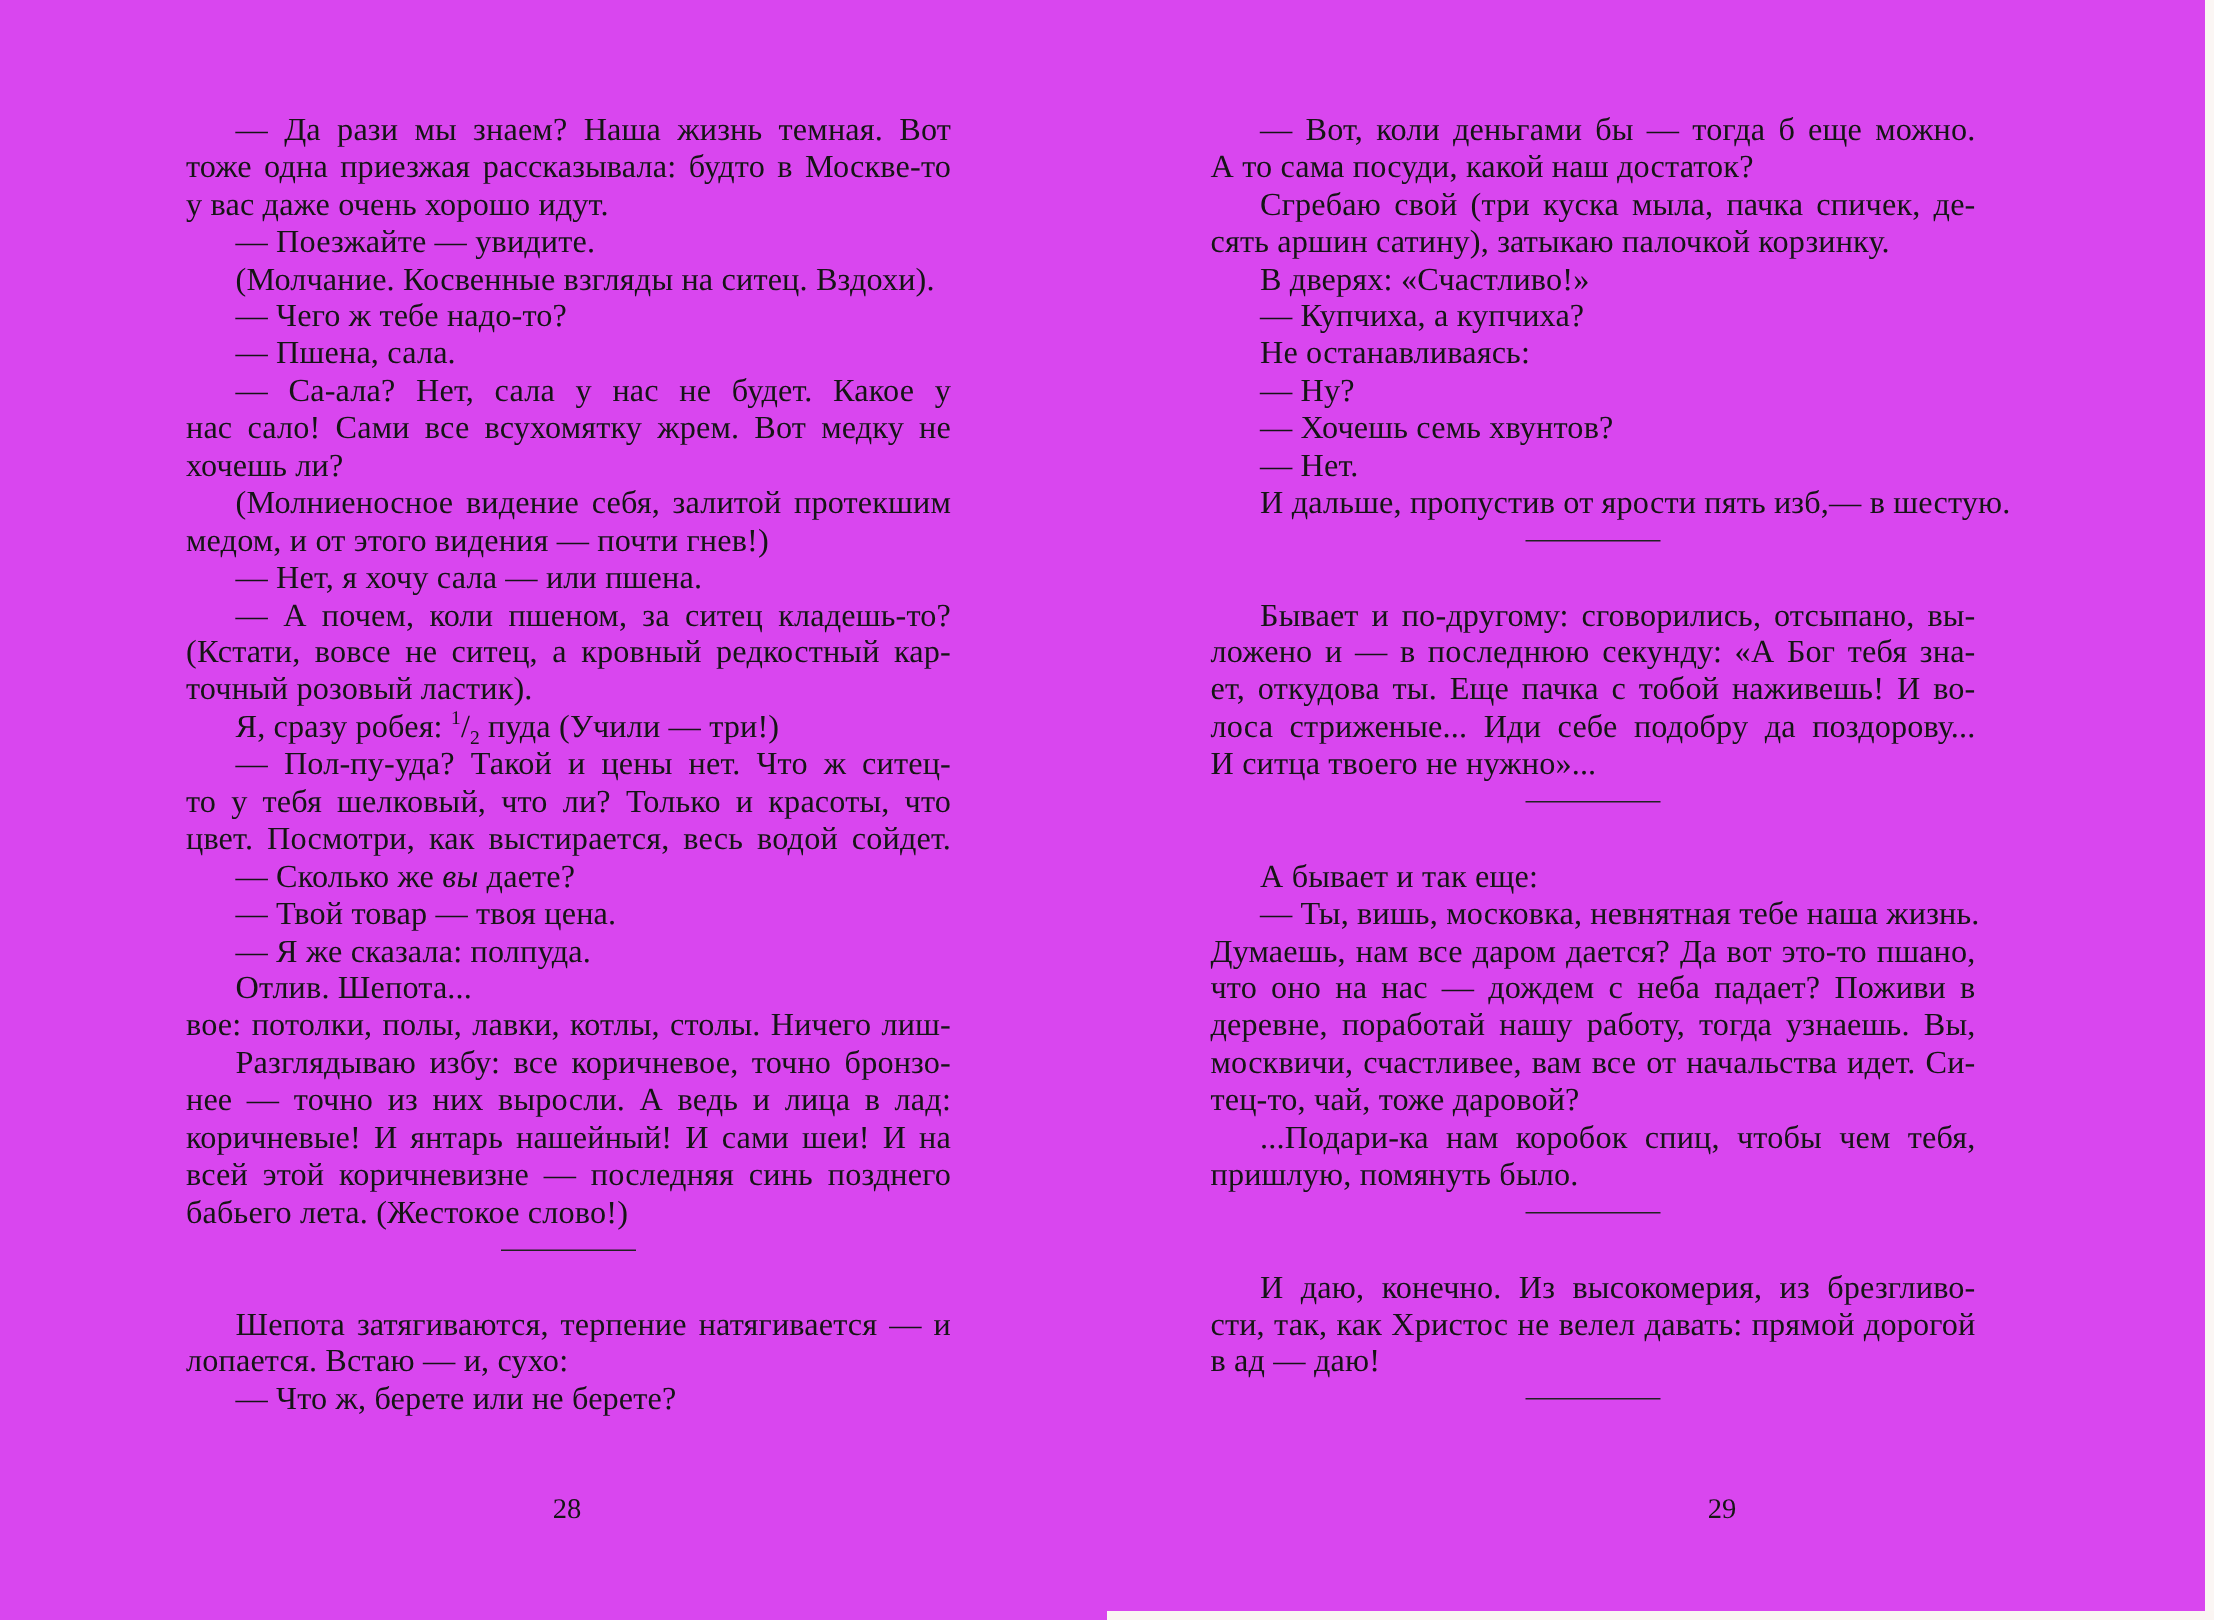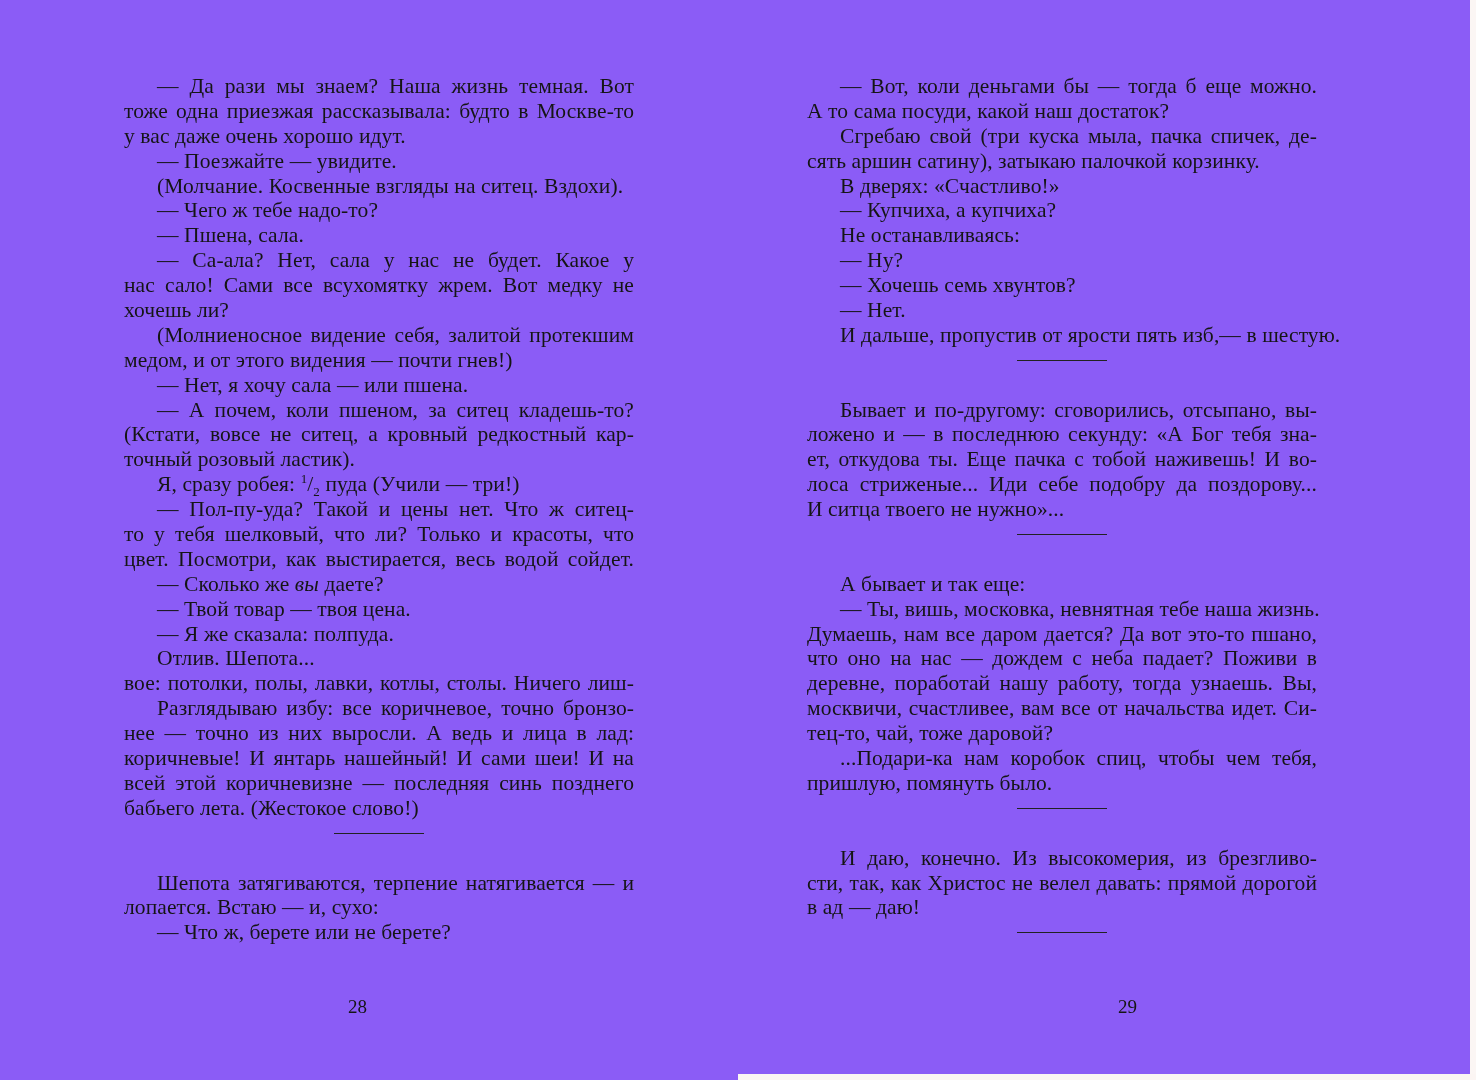--- a/index.html
+++ b/index.html
@@ -11,21 +11,21 @@
       width: 1476px;
       height: 1080px;
       position: relative;
       overflow: hidden;
       font-family: "Liberation Serif", "DejaVu Serif", serif;
       color: #151515;
     }
     .spread {
       position: absolute;
       inset: 0;
-      background: #8b5cf6;
+      background: #d946ef;
     }
     .edge-right {
       position: absolute;
       top: 0;
       right: 0;
       width: 6px;
       height: 1080px;
       background: #fbf6f4;
     }
     .edge-bottom {
@@ -74,21 +74,21 @@
     .blank { height: 24.9px; }
     .frac sup, .frac sub {
       font-size: 13px;
       line-height: 0;
     }
     .pagenum {
       position: absolute;
       top: 996px;
       font-size: 19px;
       width: 60px;
-      text-align: left;
+      text-align: center;
     }
     .pagenum.left { left: 348px; }
     .pagenum.right { left: 1118px; }
     i { font-style: italic; }
   </style>
 </head>
 <body>
 
 <div class="spread">
   <div class="edge-right"></div>

